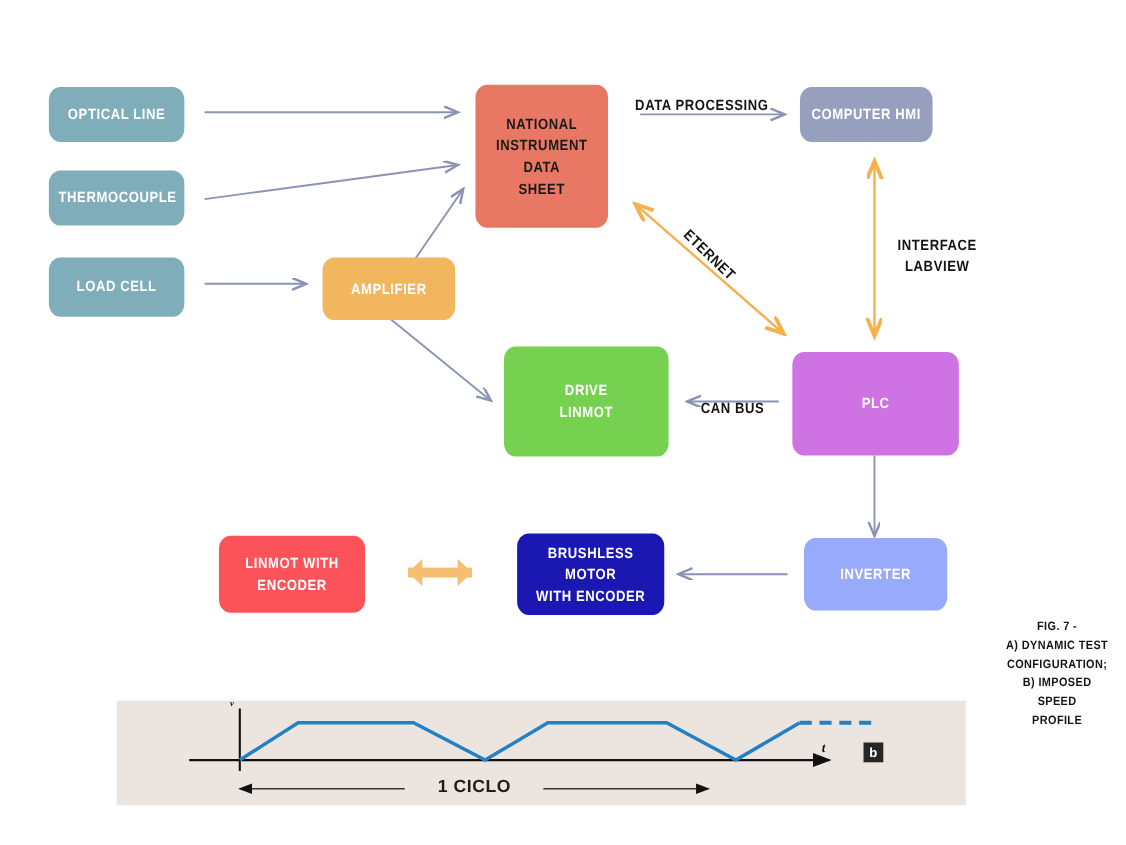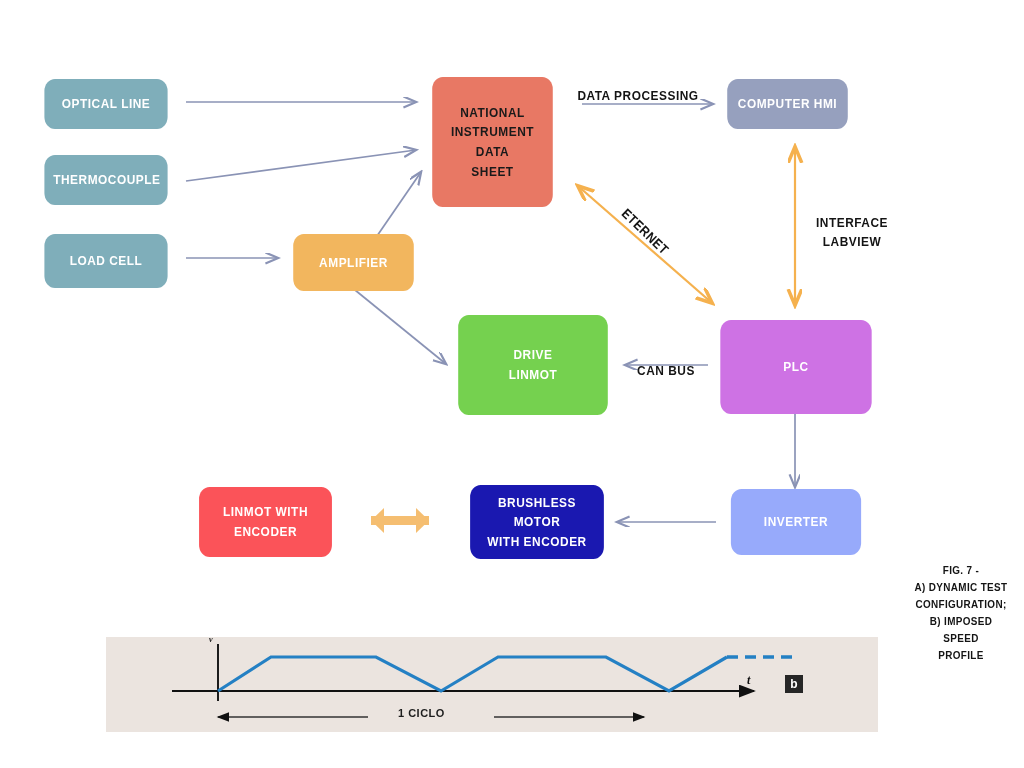--- a/index.html
+++ b/index.html
@@ -62,21 +62,21 @@
   .chart-panel {
     position: absolute;
     left: 106px; top: 637px;
     width: 772px; height: 95px;
     background: #EBE4DF;
   }
   .chart-panel svg { position:absolute; left:0; top:0; width:100%; height:100%; }
 
   .ciclo-label {
     position: absolute;
-    font-size: 11px; font-weight: 700; color: #1d1d1d;
+    font-size: 16px; font-weight: 700; color: #1d1d1d;
     letter-spacing: 0.5px;
   }
   .axis-t {
     position: absolute;
     font-size: 12px; font-style: italic; font-weight: 600; color: #111;
     font-family: "Liberation Serif", serif;
   }
   .axis-v {
     position: absolute;
     font-size: 8px; font-style: italic; font-weight: 700; color: #111;

